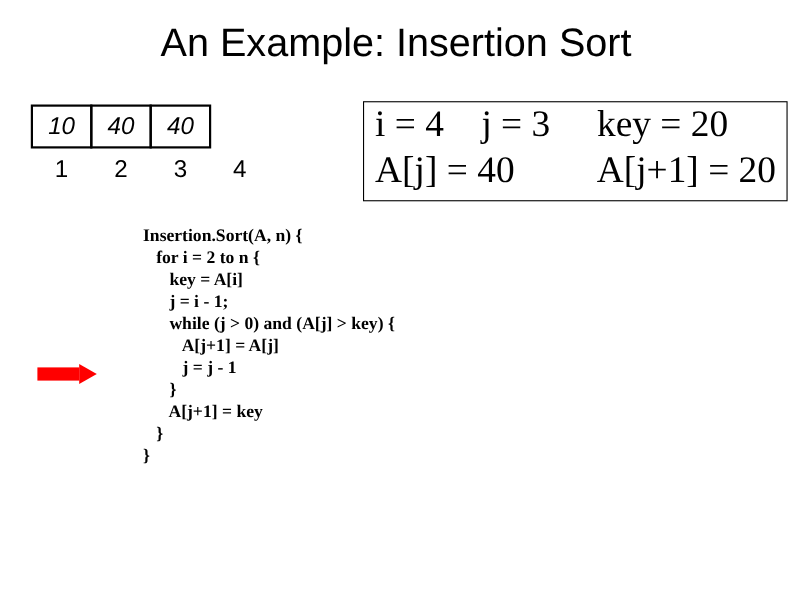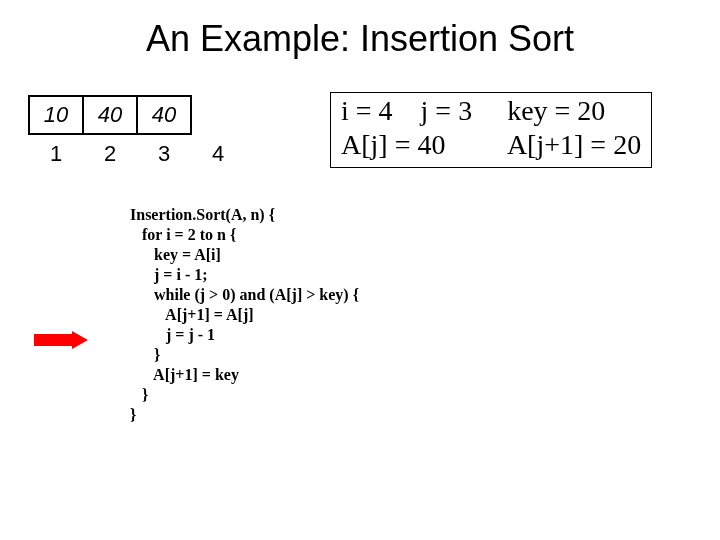--- a/index.html
+++ b/index.html
@@ -60,21 +60,21 @@
   .idx:first-child {
     margin-left: 0;
   }
   .state-box {
     position: absolute;
     top: 92px;
     left: 330px;
     border: 1px solid #000;
     padding: 1px 10px 6px 10px;
     font-family: "Times New Roman", Times, serif;
-    font-size: 28px;
+    font-size: 34px;
     line-height: 1.2;
     white-space: pre;
   }
   .code {
     position: absolute;
     top: 205px;
     left: 130px;
     font-family: Liberation Serif, serif;
     font-weight: bold;
     font-size: 16px;

